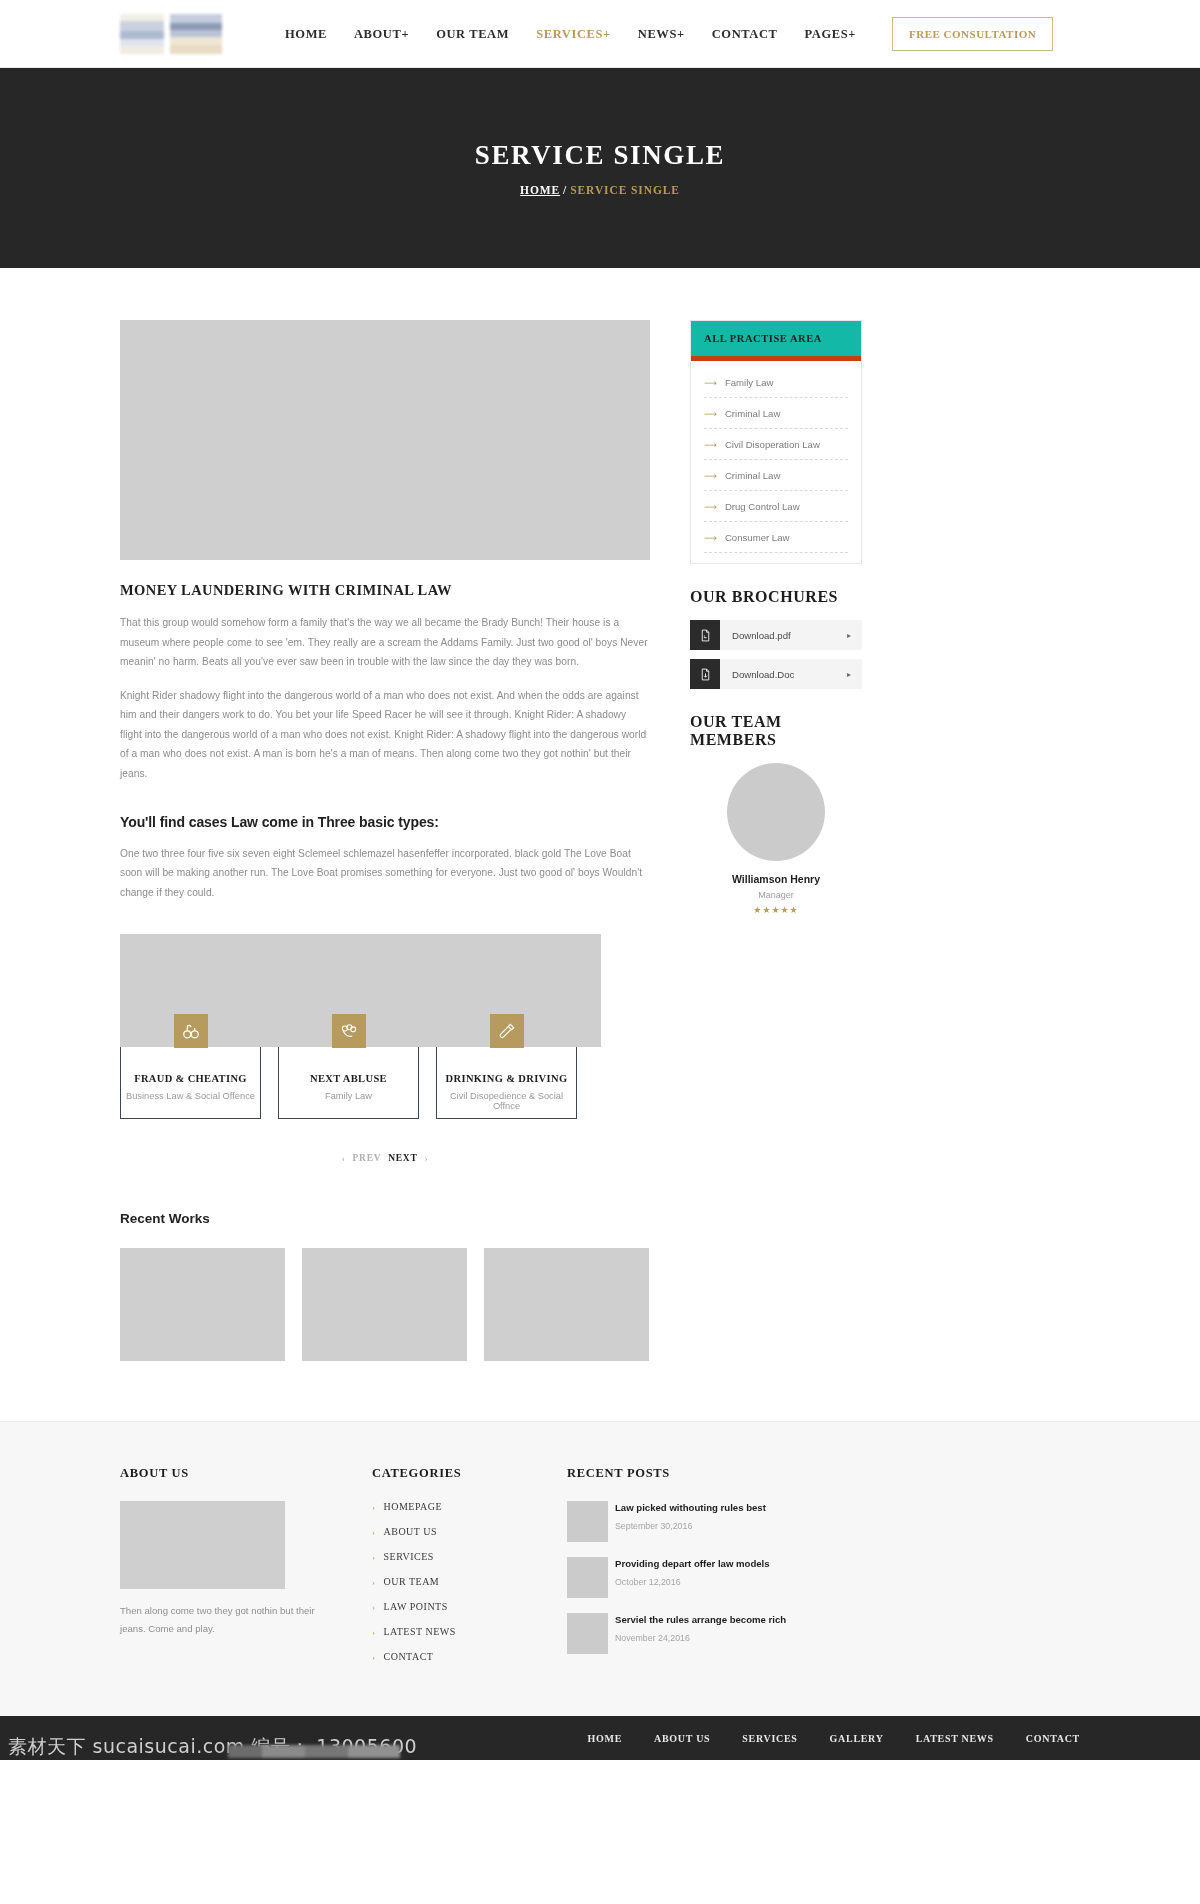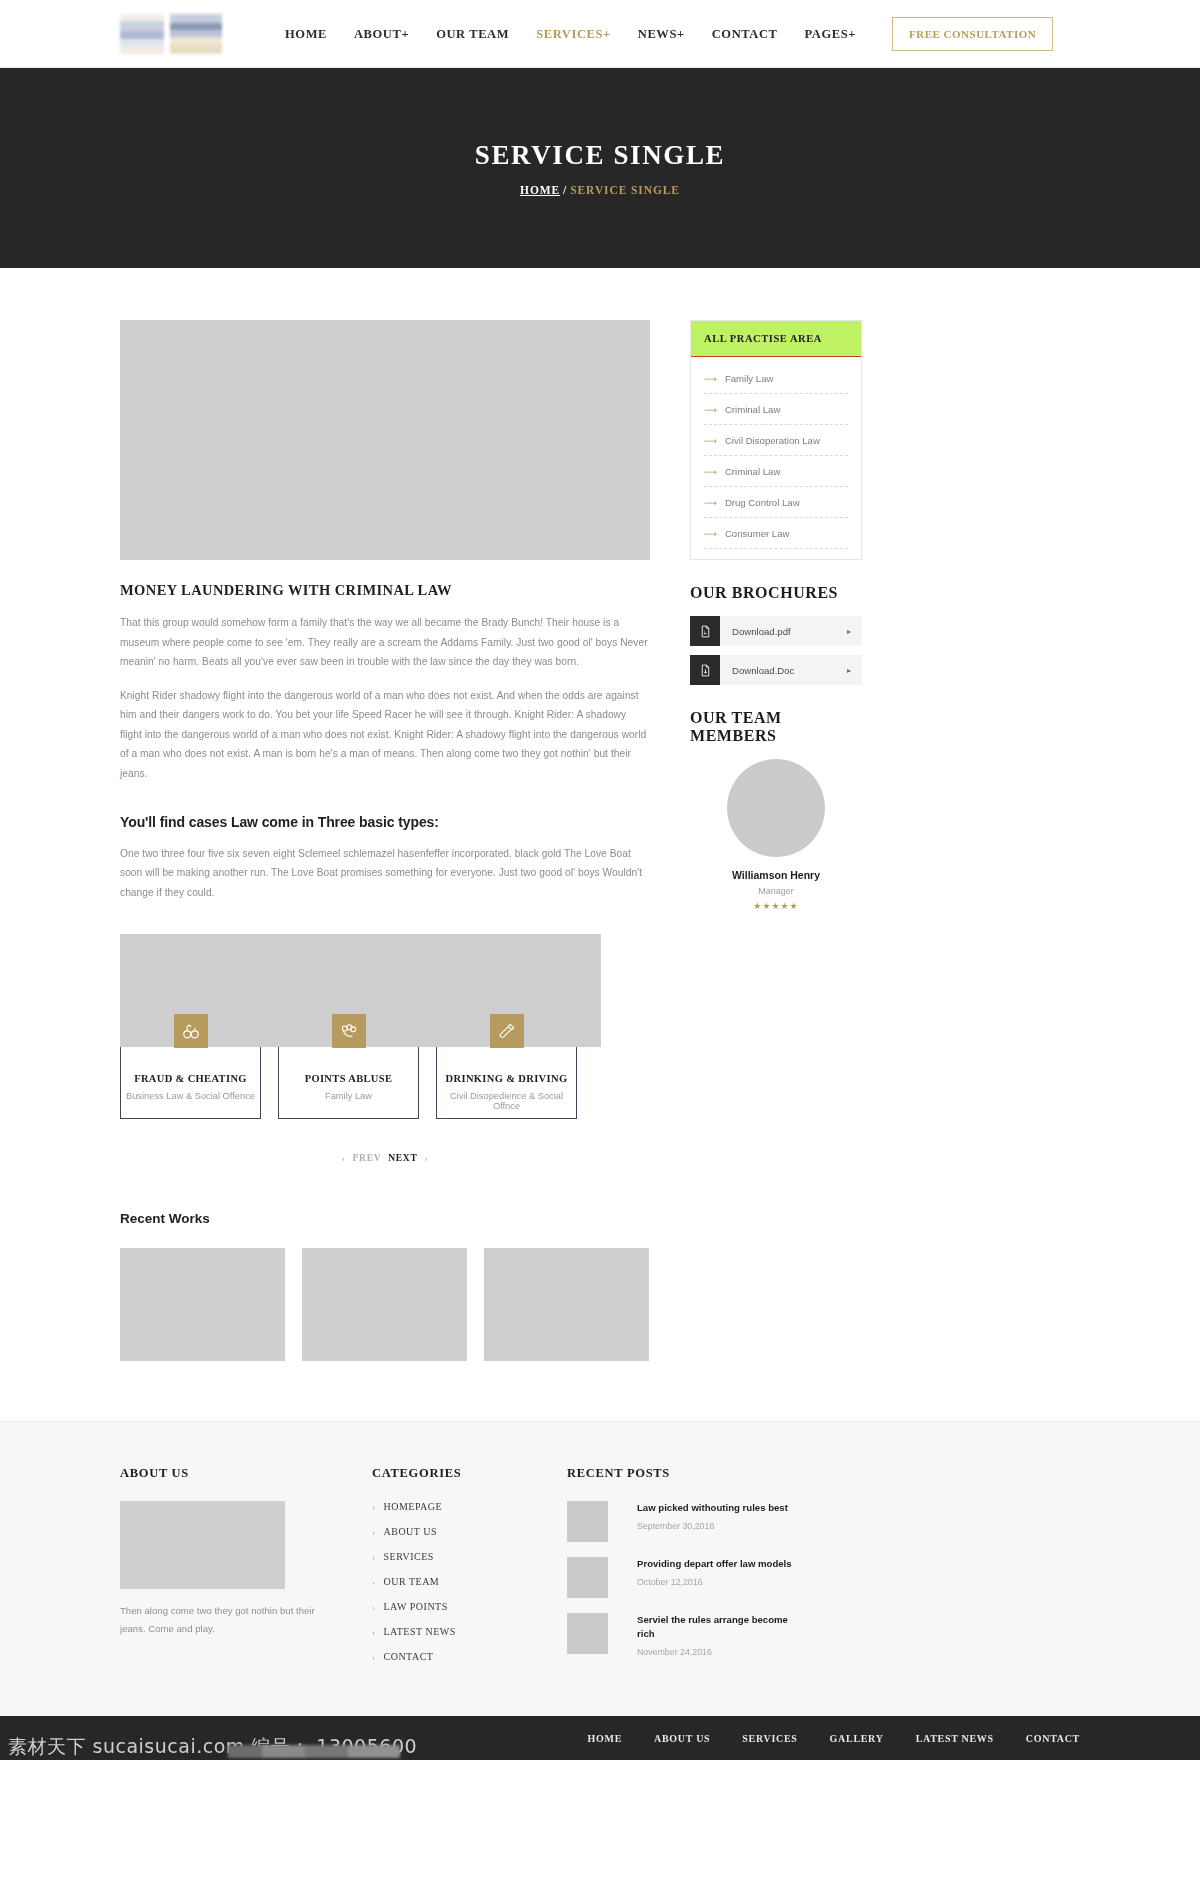--- a/index.html
+++ b/index.html
@@ -185,24 +185,24 @@
 
   .recent-works-title {
     font-size: 13.5px; font-weight: 700; color:#222; margin-top: 48px;
   }
   .works { display: flex; gap: 17px; margin-top: 22px; }
   .work { width: 165px; height: 113px; background: #cfcfcf; }
 
   
   .widget { border: 1px solid #e7e7e7; background:#fff; }
   .widget-head {
-    background: #bef264; padding: 12px 13px;
+    background: #14b8a6; padding: 12px 13px;
     font-family: "Liberation Serif", serif;
     font-size: 10.5px; font-weight: 700; letter-spacing: .55px; color:#202020;
-    border-bottom: 1px solid #c2410c;
+    border-bottom: 5px solid #c2410c;
   }
   .widget-body { padding: 6px 13px 10px 13px; }
   .prac-item {
     display: flex; align-items: center; gap: 8px;
     padding: 10px 0 9px 0;
     border-bottom: 1px dashed #d9d9d9;
     font-size: 9.6px; color: #7d7d7d;
     cursor: pointer;
   }
   .prac-arrow { color: #b79a5d; font-size: 9px; }
@@ -255,21 +255,21 @@
   .about-text { font-size: 9.6px; color:#8f8f8f; line-height: 1.85; margin-top: 13px; }
 
   .cat-item {
     display: flex; align-items: center; gap: 8px; margin-bottom: 14px;
     font-family: "Liberation Serif", serif;
     font-size: 10px; font-weight: 400; letter-spacing: .5px; color:#3a3a3a;
     cursor: pointer;
   }
   .cat-arrow { color:#b79a5d; font-size: 9px; }
 
-  .post { display: flex; gap: 29px; margin-bottom: 15px; }
+  .post { display: flex; gap: 7px; margin-bottom: 15px; }
   .post-thumb { width: 41px; height: 41px; background:#cbcbcb; flex: none; }
   .post-title { font-size: 9.6px; font-weight: 700; color:#1d1d1d; line-height: 1.45; }
   .post-date { font-size: 8.8px; color:#a5a5a5; margin-top: 6px; }
 
   .tweet { margin-bottom: 14px; }
   .tw-line {
     height: 7px; margin-bottom: 4px; filter: blur(1.1px);
   }
   .tw-g { background: linear-gradient(90deg,#dcdcdc 0 30%,#ececec 30% 55%,#d2d2d2 55% 80%, #e4e4e4 80% 100%); }
   .tw-b { background: linear-gradient(90deg,#c6cede 0 35%,#dde3ee 35% 60%,#b9c3d8 60% 100%); }
@@ -367,21 +367,21 @@
           <div class="card-img"></div>
           <div class="card-icon">
             <svg viewBox="0 0 24 24" fill="none" stroke="#fff" stroke-width="1.3">
               <circle cx="7" cy="9" r="3"></circle>
                 <circle cx="12.5" cy="7.5" r="3"></circle>
                 <circle cx="17" cy="10" r="3"></circle>
               <path d="M5 12 q4 8 11 6"></path>
             </svg>
           </div>
           <div class="card-body">
-            <div class="card-title">POINTS ABLUSE</div>
+            <div class="card-title">NEXT ABLUSE</div>
             <div class="card-sub">Family Law</div>
           </div>
         </div>
 
         <div class="card">
           <div class="card-img"></div>
           <div class="card-icon">
             <svg viewBox="0 0 24 24" fill="none" stroke="#fff" stroke-width="1.4">
               <path d="M16 4 l4 4 -2.5 2.5 -4-4z"></path>
               <path d="M13.2 7 L4.5 15.7 a2.4 2.4 0 0 0 3.4 3.4 L16.6 10.4"></path>

